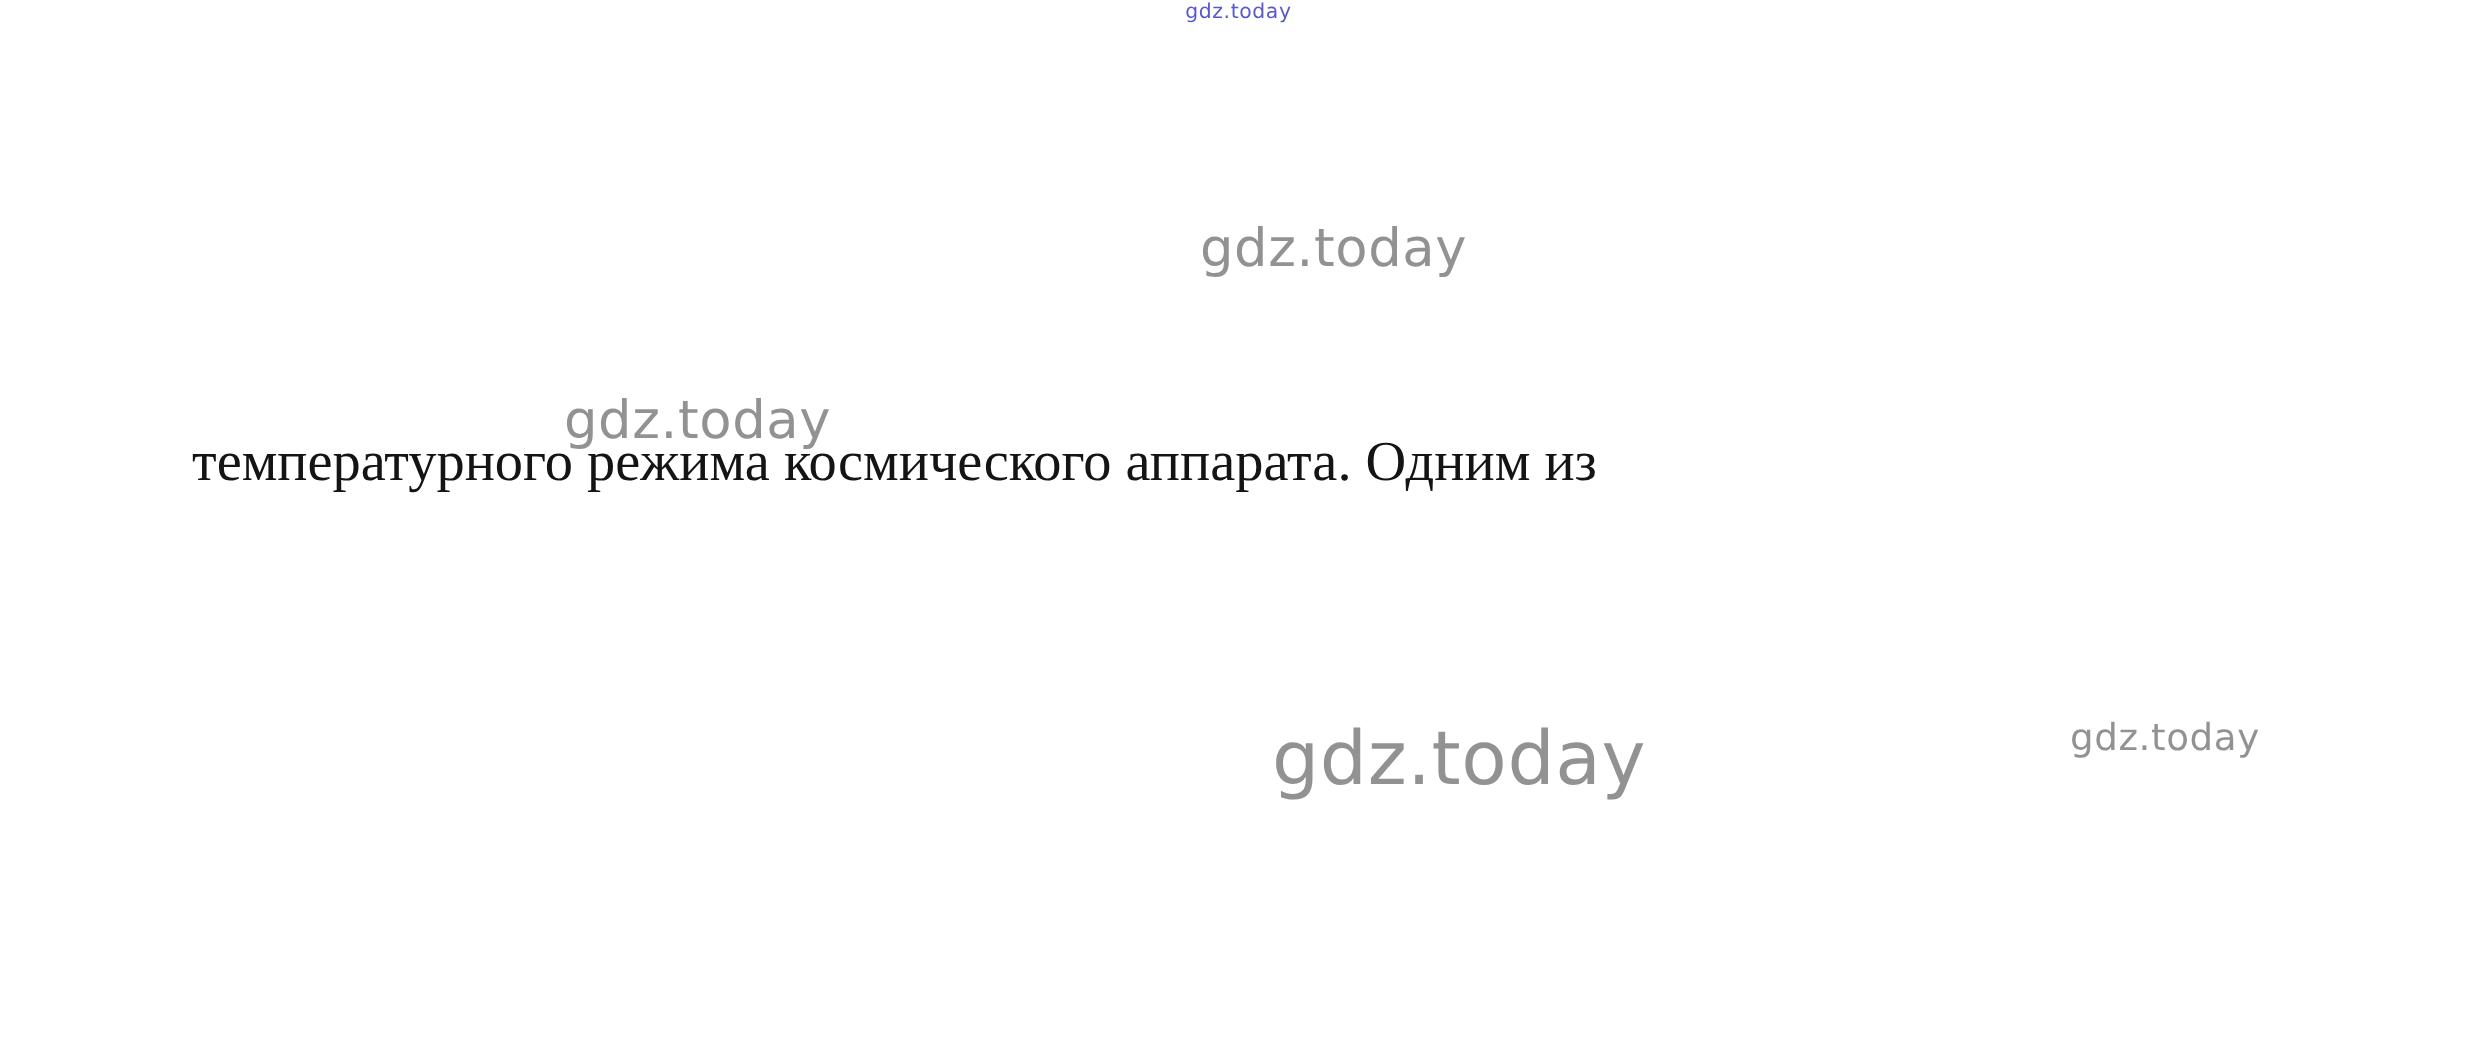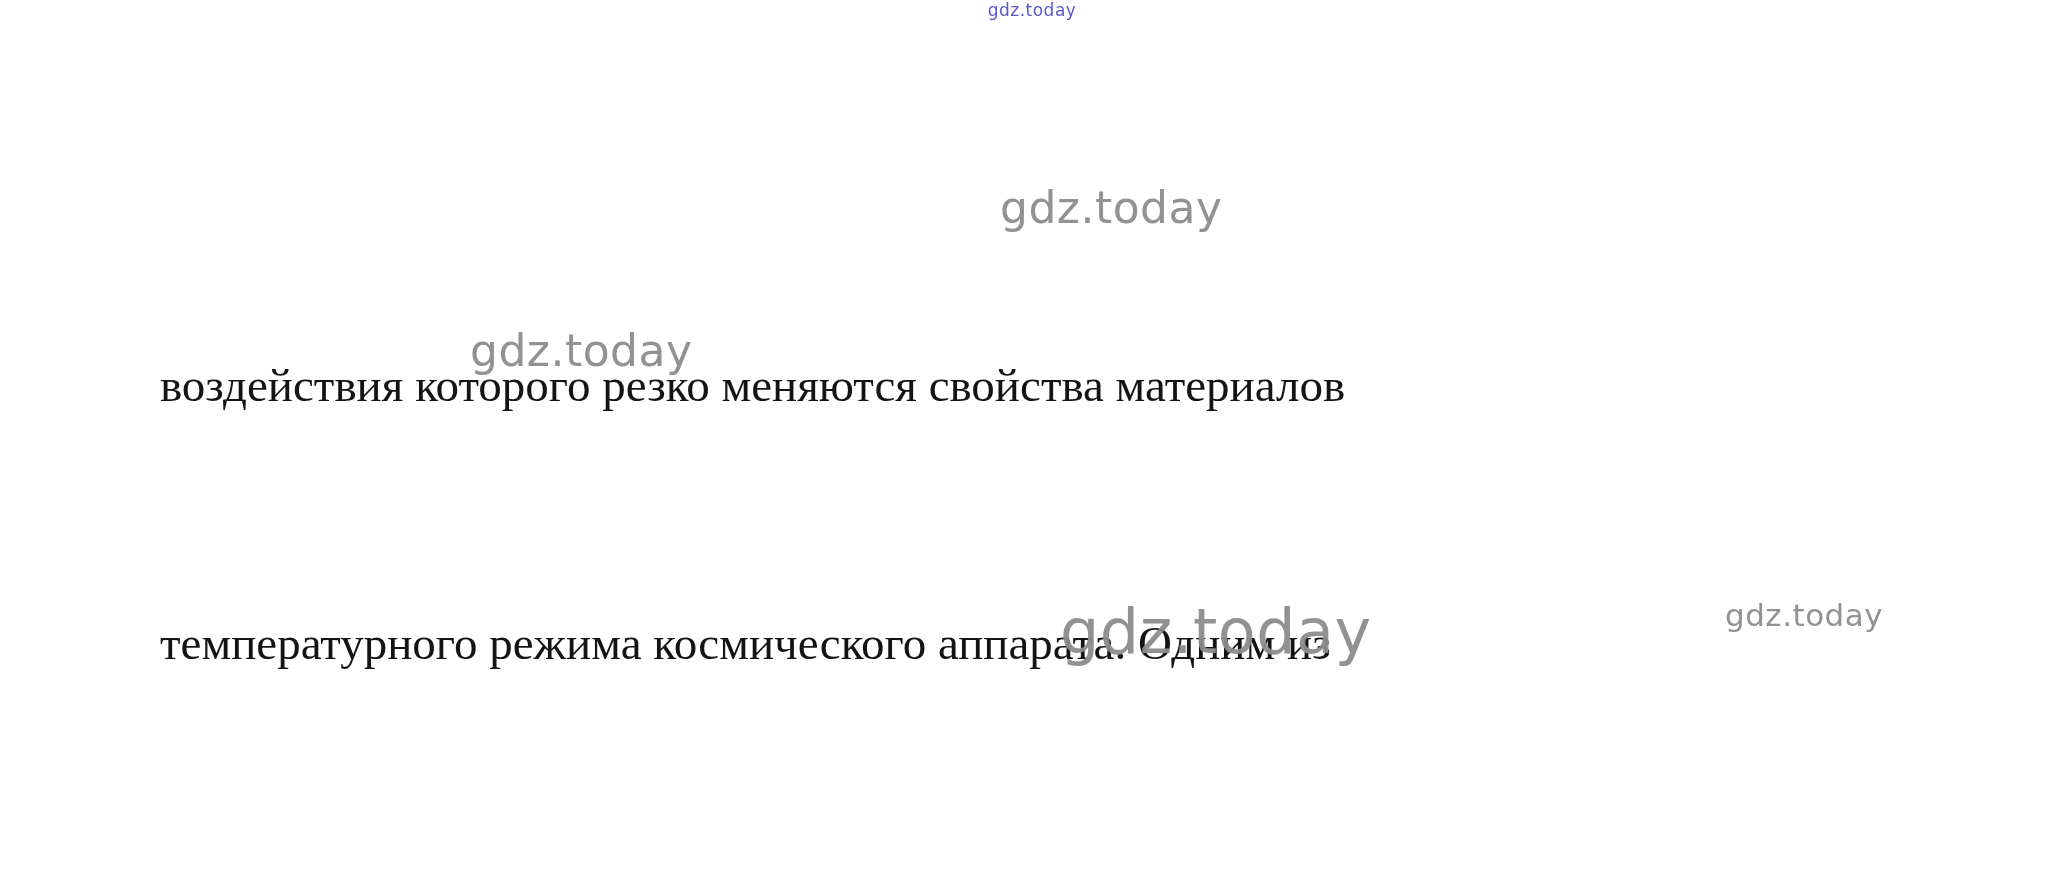--- a/index.html
+++ b/index.html
@@ -62,21 +62,20 @@
   .wm-2 { left: 470px;  top: 325px; font-size: 44px; color: #8d8d8d; }
   .wm-3 { left: 1060px; top: 595px; font-size: 62px; color: #8d8d8d; }
   .wm-4 { left: 1725px; top: 597px; font-size: 31px; color: #8d8d8d; }
 </style>
 </head>
 <body>
 
 <div class="top-watermark">gdz.today</div>
 
 <div class="doc-text">
-  <div class="doc-line">воздействия которого резко меняются свойства материалов</div>
   <div class="doc-line">температурного режима космического аппарата. Одним из</div>
   
   
   
 </div>
 
 <div class="wm wm-1">gdz.today</div>
 <div class="wm wm-2">gdz.today</div>
 <div class="wm wm-3">gdz.today</div>
 <div class="wm wm-4">gdz.today</div>

